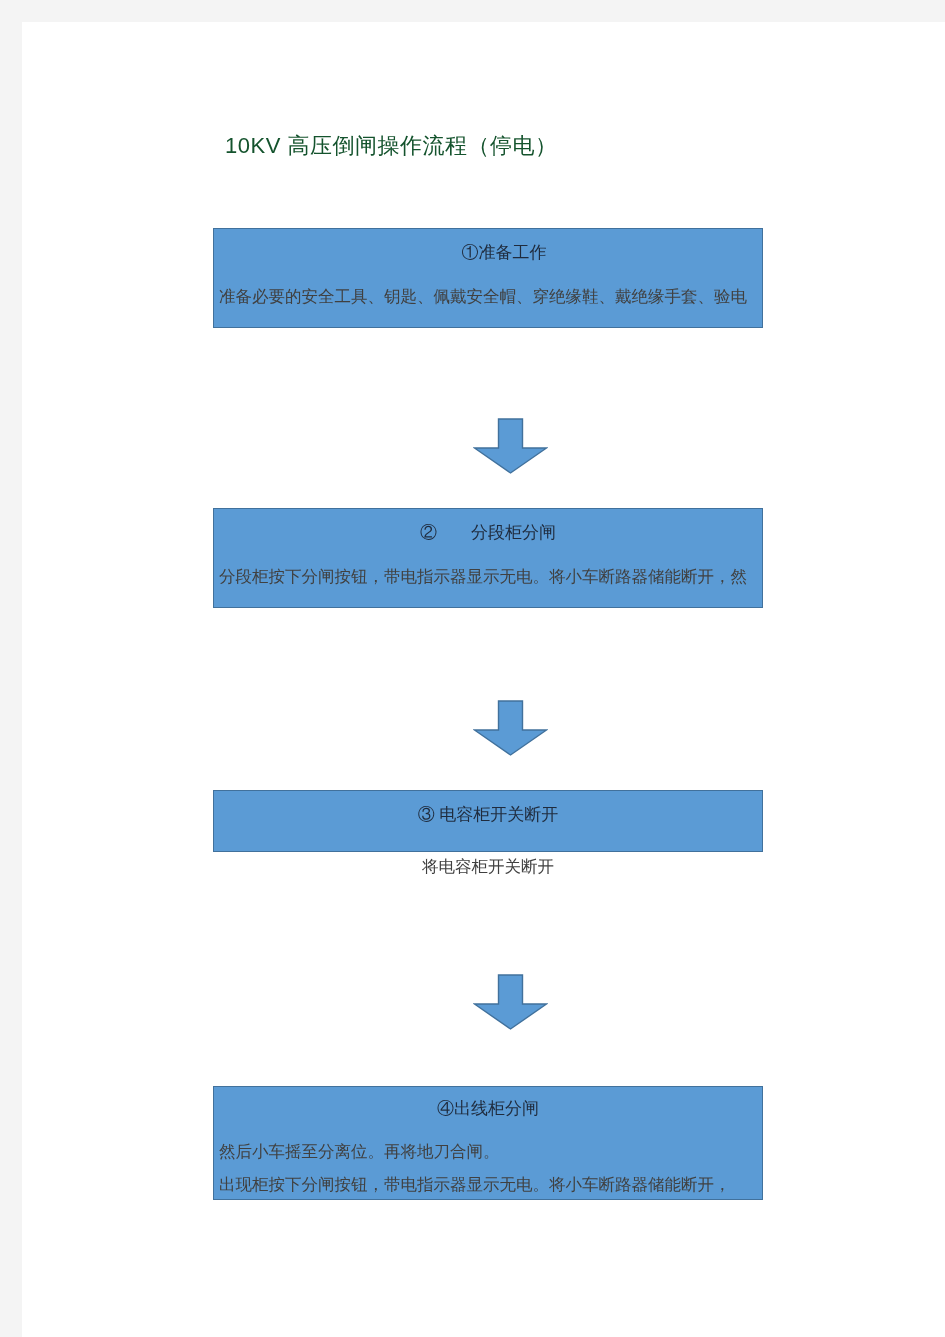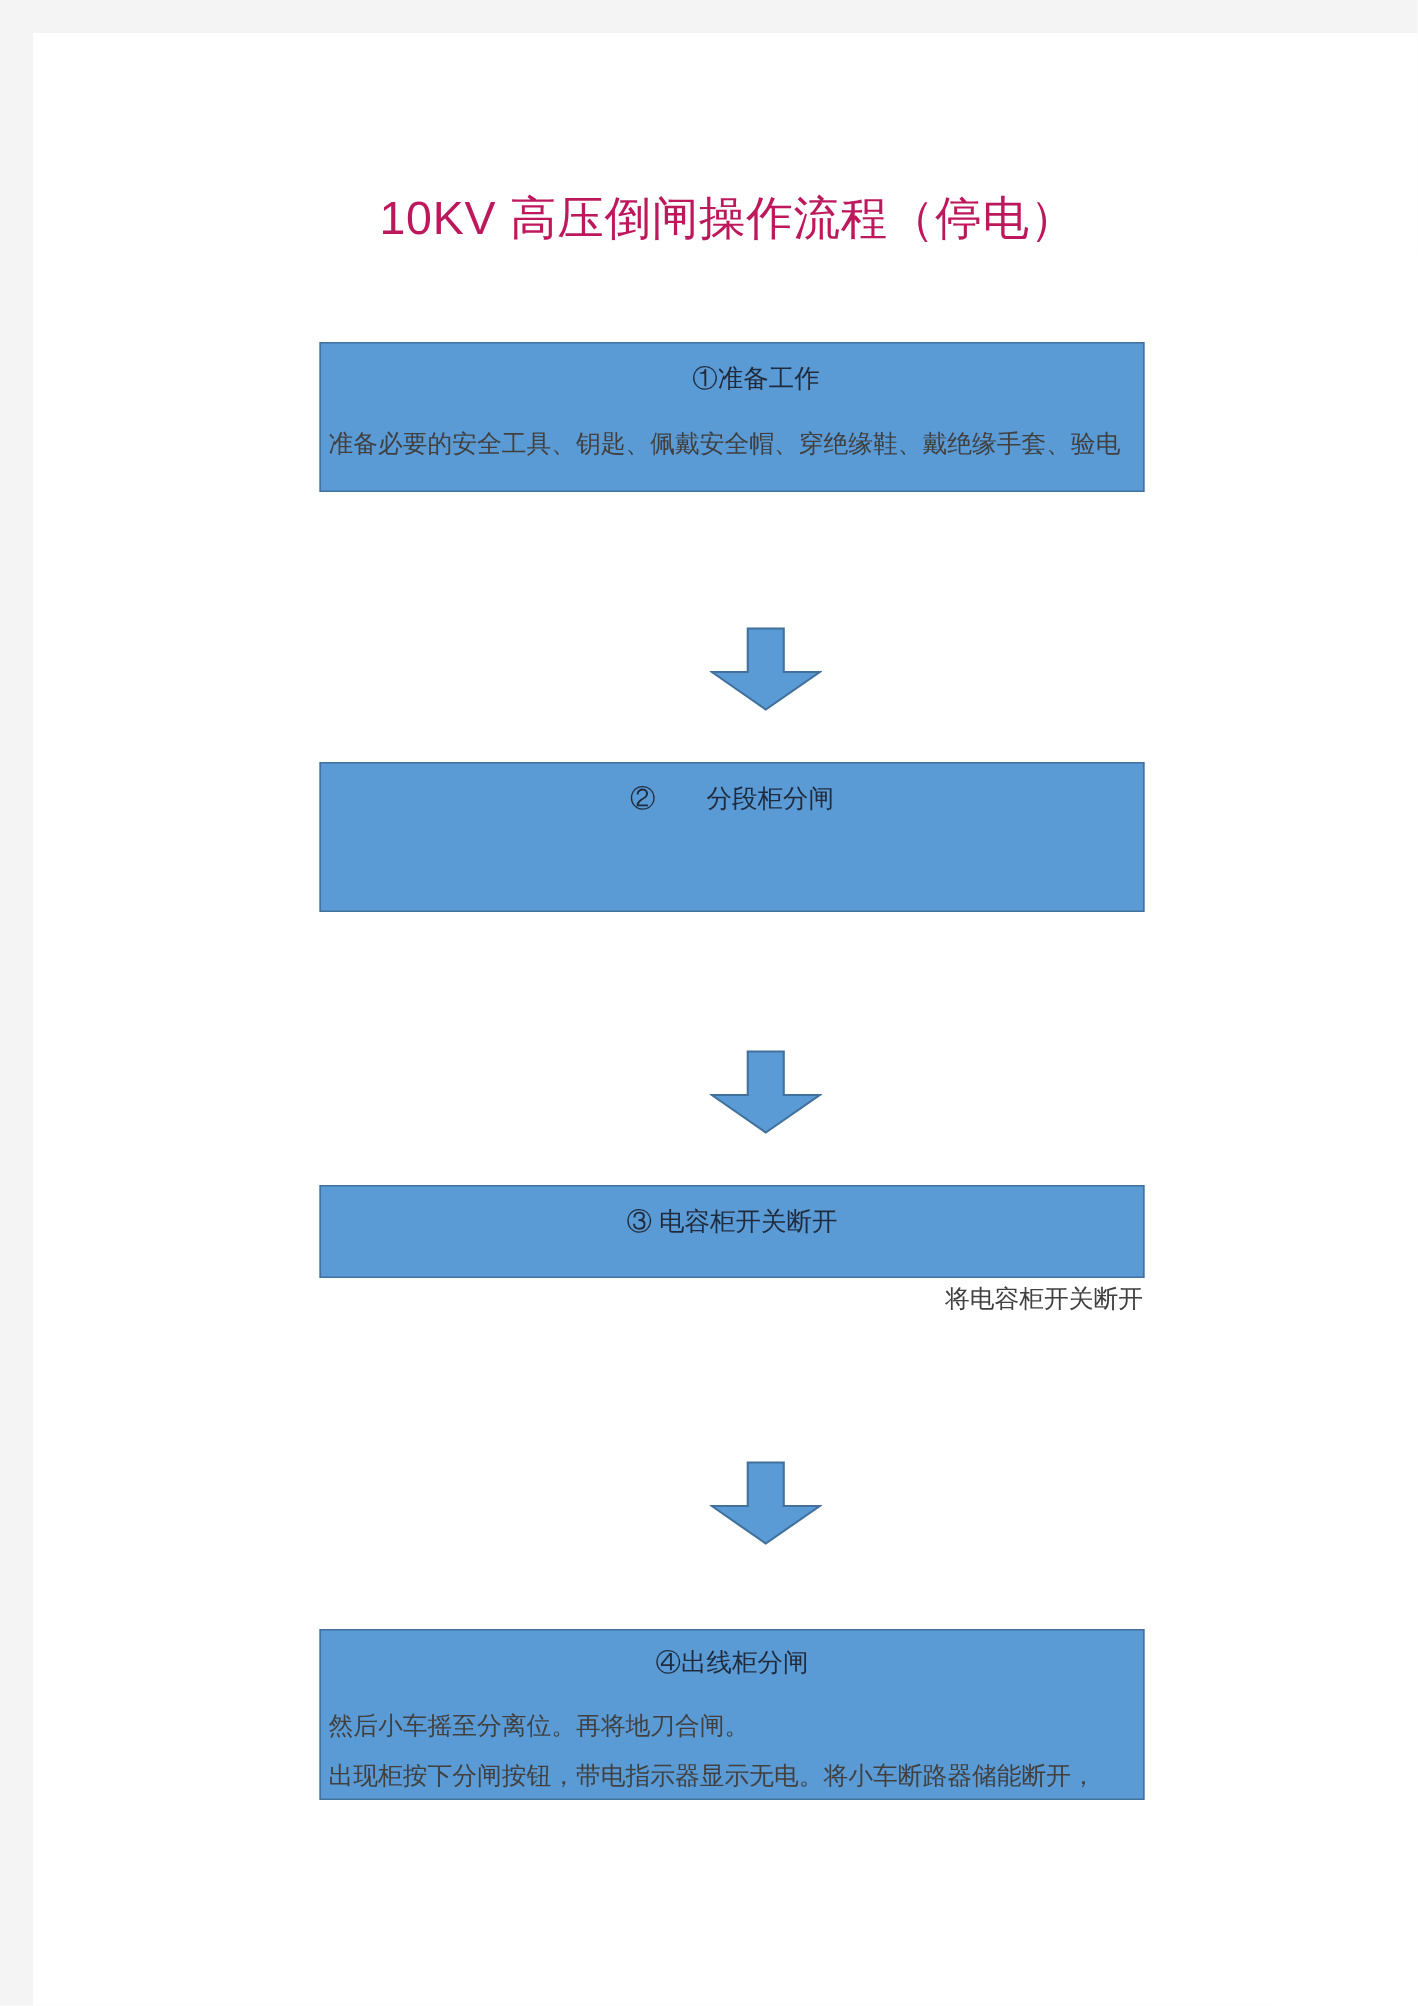--- a/index.html
+++ b/index.html
@@ -18,26 +18,25 @@
     left: 22px;
     top: 22px;
     width: 923px;
     height: 1315px;
     background: #ffffff;
   }
   #doc-title {
     position: absolute;
     left: 203px;
     top: 103px;
-    font-size: 31px;
+    font-size: 22px;
     line-height: 42px;
-    color: #be185d;
+    color: #14532d;
     white-space: nowrap;
     letter-spacing: 0.5px;
-    margin-left: 28px;
   }
   .flow-box {
     position: absolute;
     left: 191px;
     width: 550px;
     background: #5b9bd5;
     border: 1px solid #41719c;
     box-sizing: border-box;
   }
   .flow-box .box-title {
@@ -65,21 +64,21 @@
   #box-2 { top: 486px; height: 100px; }
   #box-2 .box-title { top: 12px; }
   #box-2 .box-body { left: 5px; top: 52px; }
   
   #box-3 { top: 768px; height: 62px; }
   #box-3 .box-title { top: 12px; }
   #box-3 .box-body {
     left: 0;
     right: 0;
     top: 60px;
-    text-align: right;
+    text-align: center;
   }
   
   #box-4 { top: 1064px; height: 114px; }
   #box-4 .box-title { top: 10px; }
   #box-4 .box-body { left: 5px; top: 48px; }
   #box-4 .box-body div { line-height: 33px; }
 
   .arrow {
     position: absolute;
     left: 451px;
@@ -104,20 +103,21 @@
   </div>
 
   <div class="arrow" id="arrow-1">
     <svg width="75" height="56" viewBox="0 0 75 56" xmlns="http://www.w3.org/2000/svg">
       <polygon points="25.5,1 49.5,1 49.5,30 73.5,30 37.5,55 1.5,30 25.5,30" fill="#5b9bd5" stroke="#41719c" stroke-width="1.4"></polygon>
     </svg>
   </div>
 
   <div class="flow-box" id="box-2">
     <div class="box-title">②　　分段柜分闸</div>
+    <div class="box-body">分段柜按下分闸按钮，带电指示器显示无电。将小车断路器储能断开，然</div>
   </div>
 
   <div class="arrow" id="arrow-2">
     <svg width="75" height="56" viewBox="0 0 75 56" xmlns="http://www.w3.org/2000/svg">
       <polygon points="25.5,1 49.5,1 49.5,30 73.5,30 37.5,55 1.5,30 25.5,30" fill="#5b9bd5" stroke="#41719c" stroke-width="1.4"></polygon>
     </svg>
   </div>
 
   <div class="flow-box" id="box-3">
     <div class="box-title">③ 电容柜开关断开</div>

